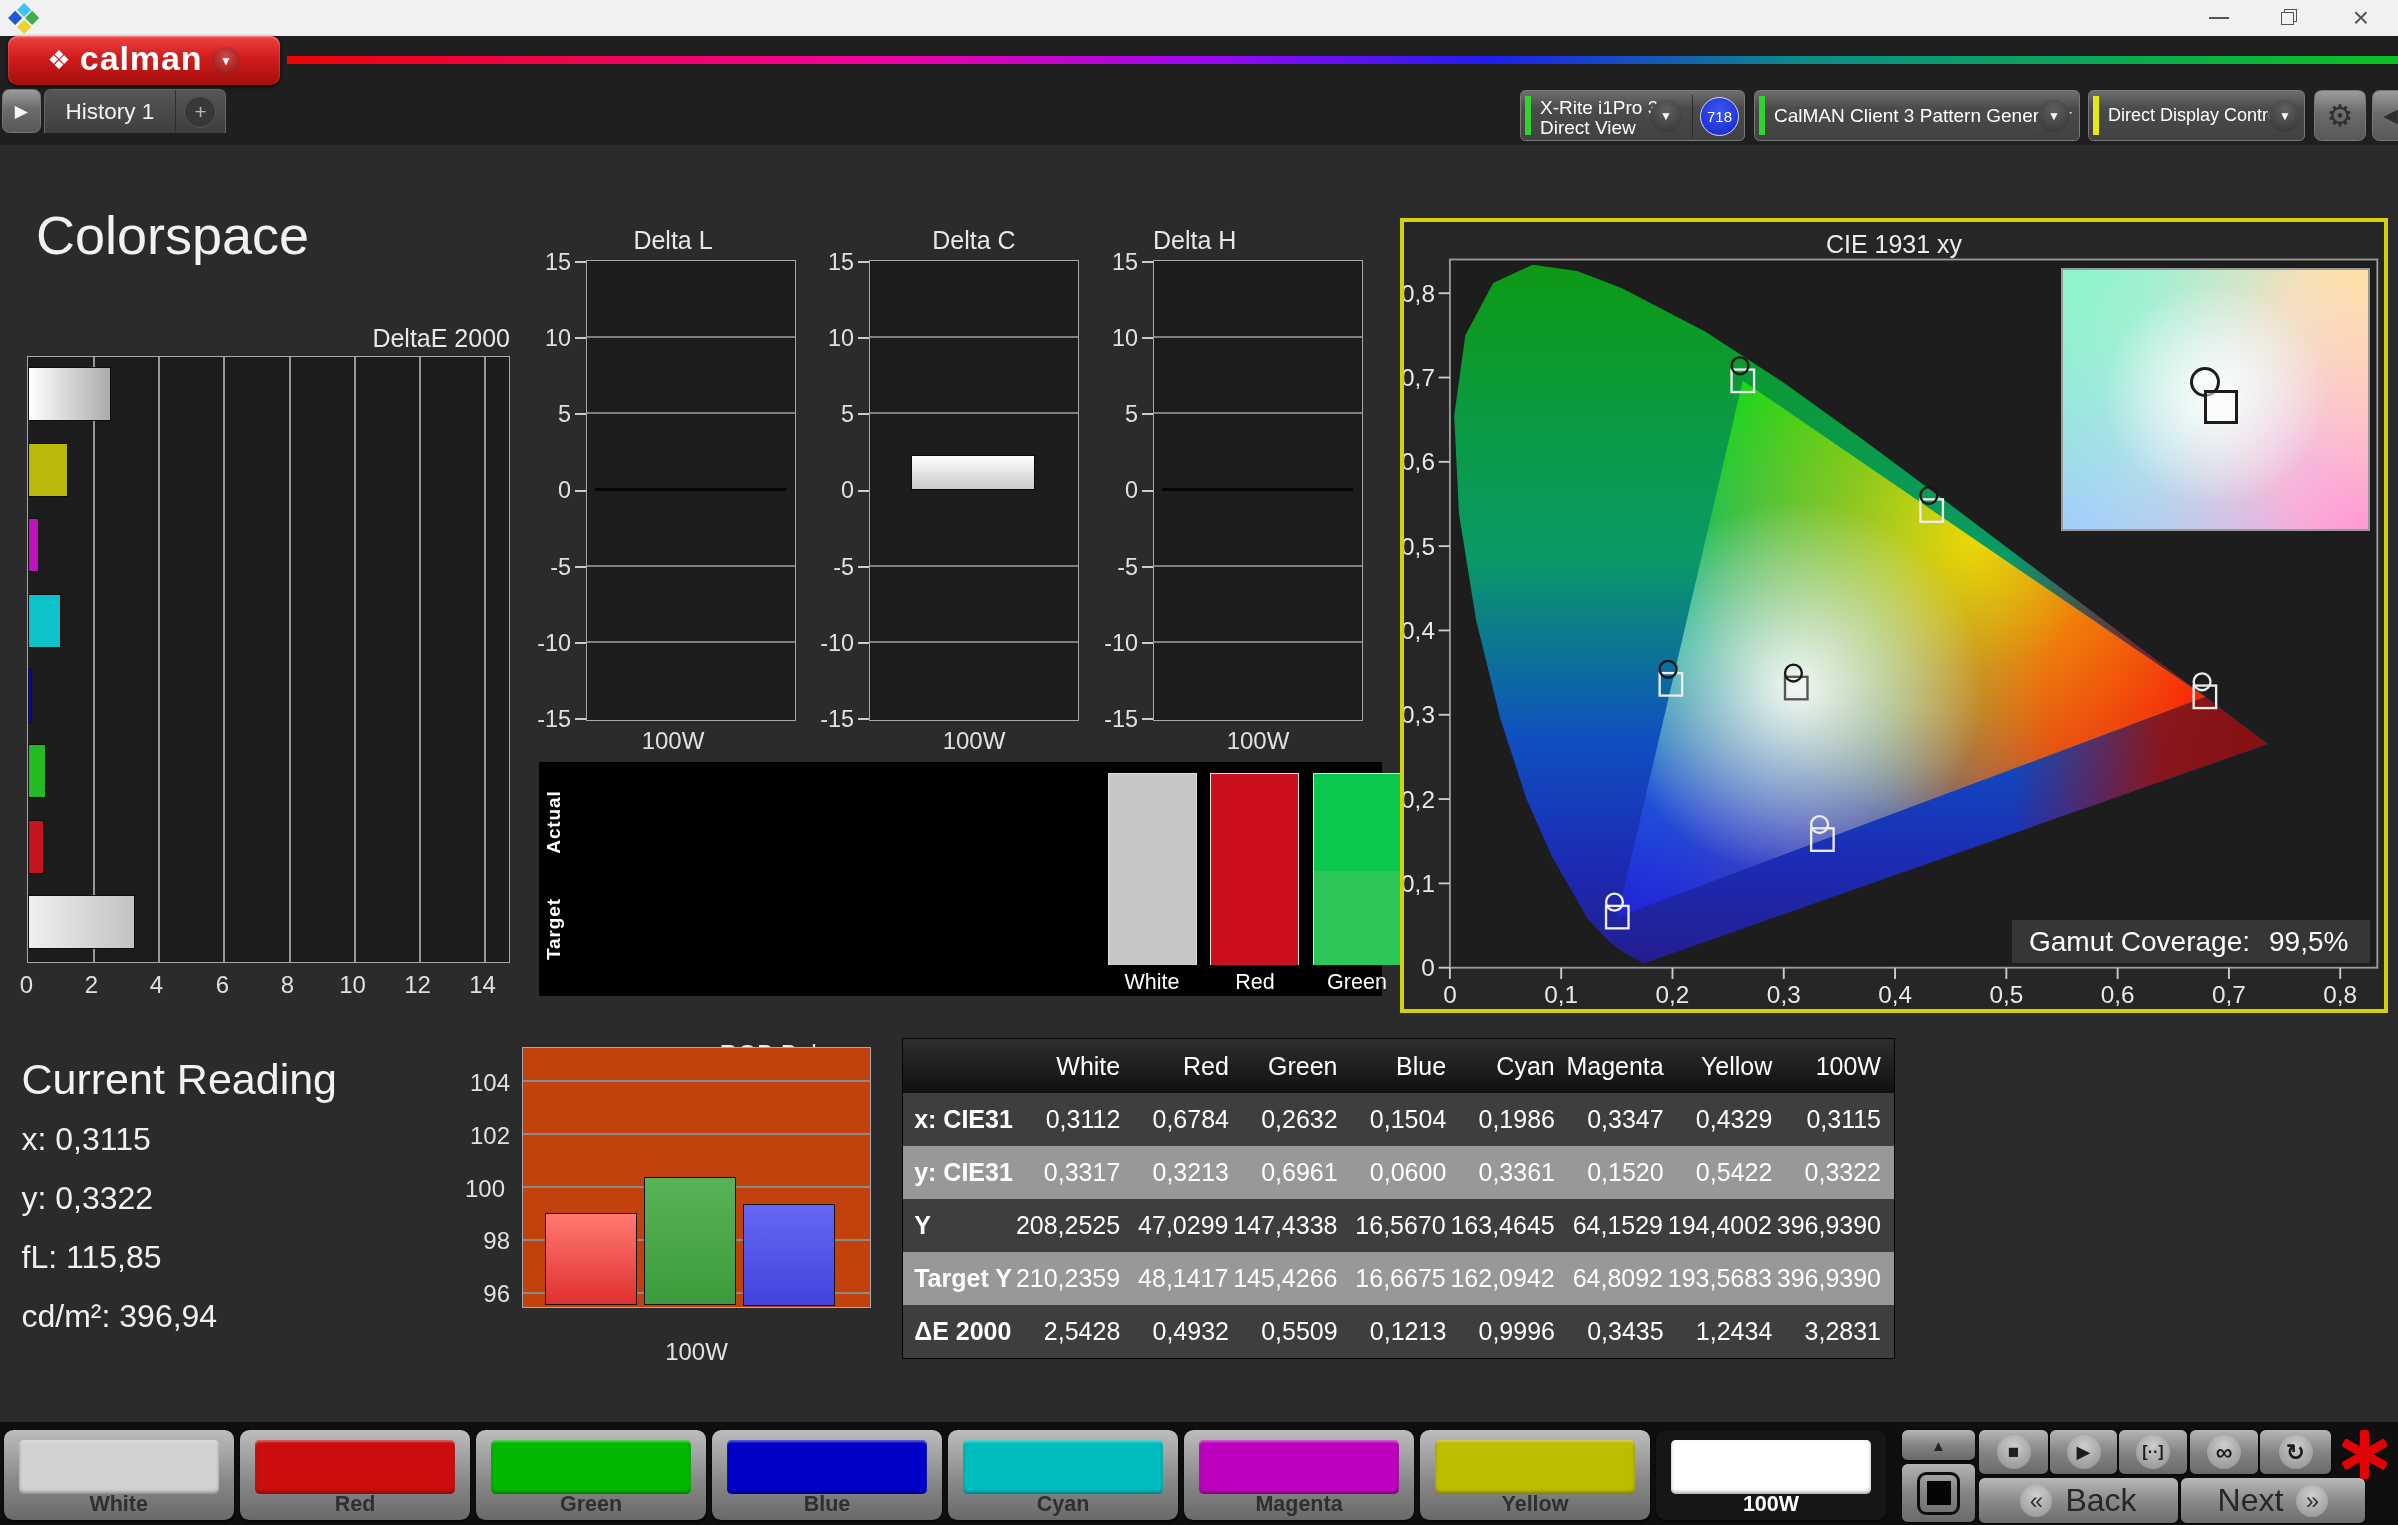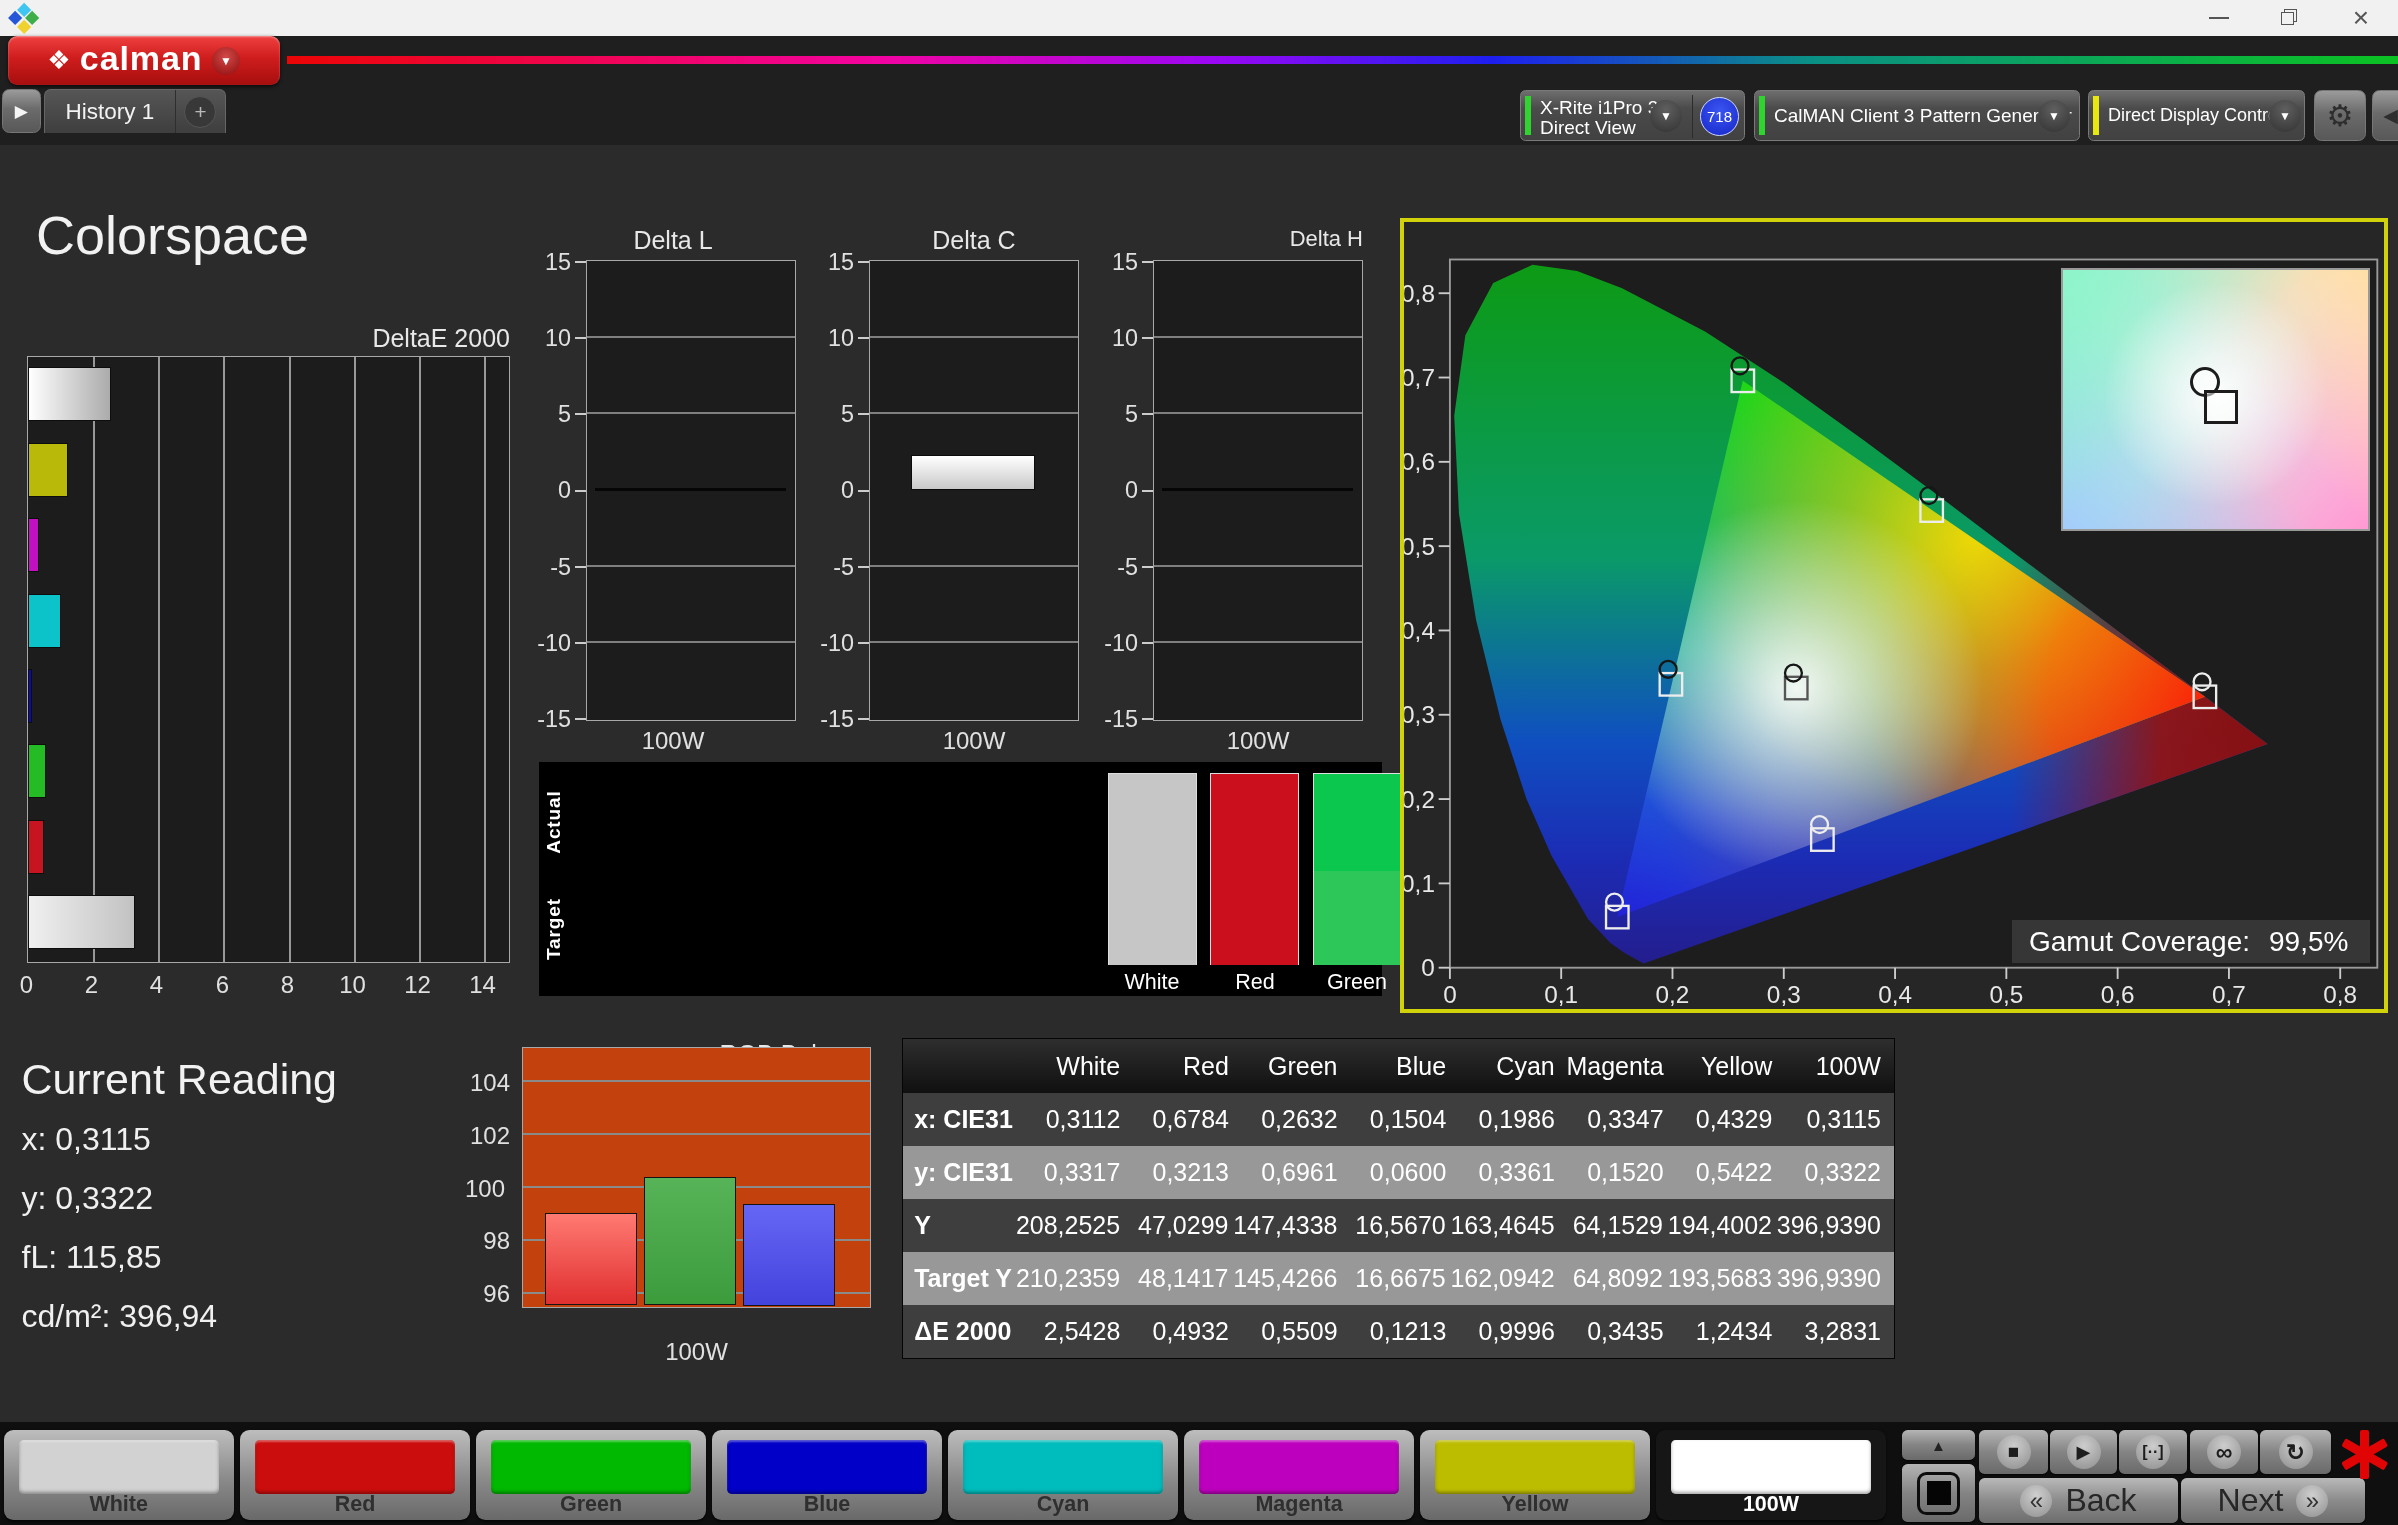--- a/index.html
+++ b/index.html
@@ -224,21 +224,21 @@
     <div style="position: absolute; left: -60px; top: 217px; width: 45px; text-align: right; font-size: 23.4px; color: rgb(224, 224, 224);">0</div>
     <div style="position: absolute; left: -11.2px; top: 306px; width: 11.2px; height: 1.9px; background: rgb(204, 204, 204);"></div>
     <div style="position: absolute; left: -60px; top: 294px; width: 45px; text-align: right; font-size: 23.4px; color: rgb(224, 224, 224);">-5</div>
     <div style="position: absolute; left: -11.2px; top: 382px; width: 11.2px; height: 1.9px; background: rgb(204, 204, 204);"></div>
     <div style="position: absolute; left: -60px; top: 370px; width: 45px; text-align: right; font-size: 23.4px; color: rgb(224, 224, 224);">-10</div>
     <div style="position: absolute; left: -11.2px; top: 458px; width: 11.2px; height: 1.9px; background: rgb(204, 204, 204);"></div>
     <div style="position: absolute; left: -60px; top: 446px; width: 45px; text-align: right; font-size: 23.4px; color: rgb(224, 224, 224);">-15</div>
     <div style="position: absolute; left: 0px; top: 467px; width: 100%; text-align: center; font-size: 24px; color: rgb(224, 224, 224);">100W</div>
   </div>
 <div id="deltaH-host" style="position: absolute; left: 1153px; top: 260px; width: 210px; height: 461px;">
-    <div style="position: absolute; left: 0px; top: -34px; width: 100%; text-align: right; font-size: 22px; color: rgb(232, 232, 232);">Delta H</div>
+    <div style="position: absolute; left: 0px; top: -34px; width: 100%; text-align: left; font-size: 25px; color: rgb(232, 232, 232);">Delta H</div>
     <div style="position: absolute; left: 0px; top: 0px; width: 210px; height: 461px; background: rgb(28, 28, 28); border: 1.9px solid rgb(168, 168, 168); box-sizing: border-box;">
       <div style="position: absolute; left: 0px; top: 75px; width: 100%; height: 1.9px; background: rgb(127, 127, 127);"></div>
       <div style="position: absolute; left: 0px; top: 151px; width: 100%; height: 1.9px; background: rgb(127, 127, 127);"></div>
       <div style="position: absolute; left: 0px; top: 304px; width: 100%; height: 1.9px; background: rgb(127, 127, 127);"></div>
       <div style="position: absolute; left: 0px; top: 380px; width: 100%; height: 1.9px; background: rgb(127, 127, 127);"></div>
       <div style="position: absolute; left: 7.5px; top: 227px; width: 191px; height: 2.8px; background: rgb(6, 6, 6);"></div>
     </div>
     <div style="position: absolute; left: -11.2px; top: 0.9px; width: 11.2px; height: 1.9px; background: rgb(204, 204, 204);"></div>
     <div style="position: absolute; left: -60px; top: -11.2px; width: 45px; text-align: right; font-size: 23.4px; color: rgb(224, 224, 224);">15</div>
     <div style="position: absolute; left: -11.2px; top: 77px; width: 11.2px; height: 1.9px; background: rgb(204, 204, 204);"></div>
@@ -295,20 +295,21 @@
     </div>
     <div style="position: absolute; left: 1177px; top: 208px; width: 104px; text-align: center; font-size: 21.5px; color: rgb(255, 255, 255);">Yellow</div>
     <div style="position: absolute; left: 1287px; top: 11.2px; width: 89px; height: 192px; border: 0.9px solid rgb(222, 222, 222); box-sizing: border-box;">
       <div style="position: absolute; left: 0px; top: 0px; width: 100%; height: 97px; background: rgb(252, 252, 252);"></div>
       <div style="position: absolute; left: 0px; top: 97px; width: 100%; height: 94px; background: rgb(255, 255, 255);"></div>
     </div>
     <div style="position: absolute; left: 1279px; top: 208px; width: 104px; text-align: center; font-size: 21.5px; color: rgb(255, 255, 255);">100W</div>
   </div>
 
 <div id="cie-panel">
+  <div id="cie-title">CIE 1931 xy</div>
   <svg id="cie-svg" width="978" height="786" style="position:absolute;left:0;top:0;" viewBox="0 0 1044 839">
       <defs>
         <linearGradient id="lb" gradientUnits="userSpaceOnUse" x1="0" y1="40" x2="0" y2="796">
           <stop offset="0" stop-color="#0d9a13"></stop>
           <stop offset="0.42" stop-color="#0a9a68"></stop>
           <stop offset="0.68" stop-color="#0f4fc0"></stop>
           <stop offset="0.85" stop-color="#1c2bb4"></stop>
           <stop offset="1" stop-color="#241d8c"></stop>
         </linearGradient>
         <linearGradient id="lr" gradientUnits="userSpaceOnUse" x1="1000" y1="0" x2="360" y2="0">

